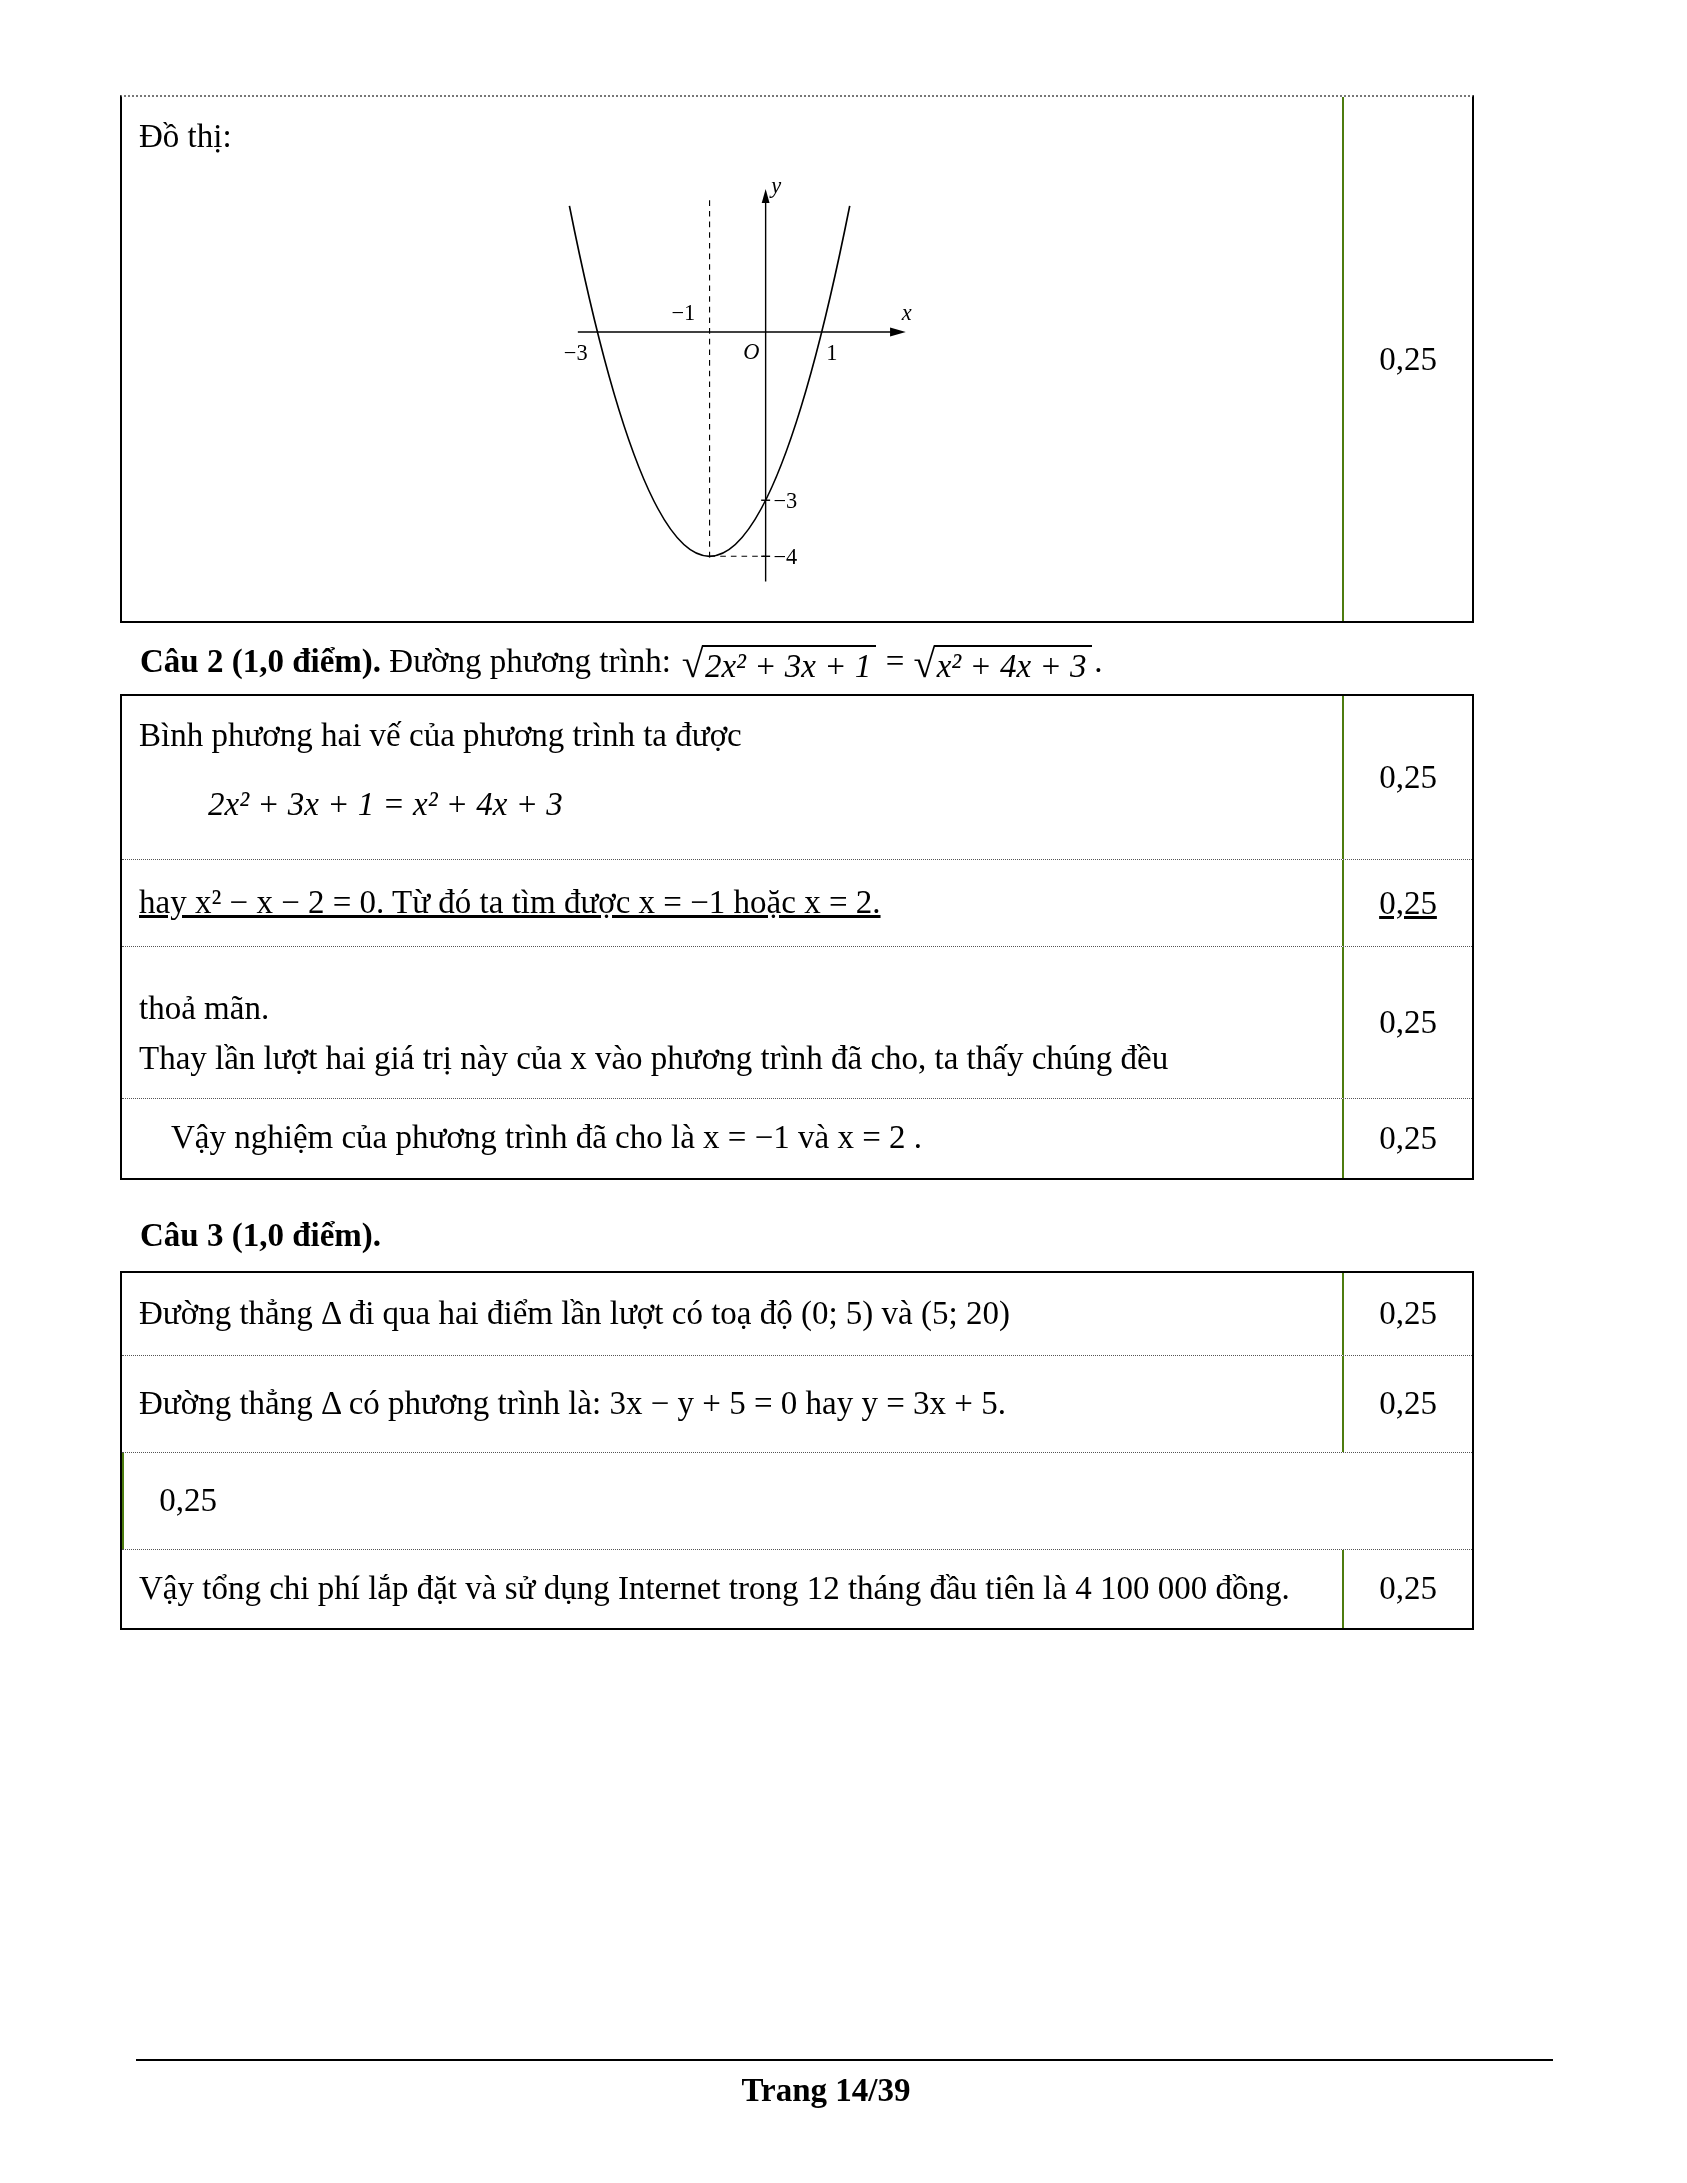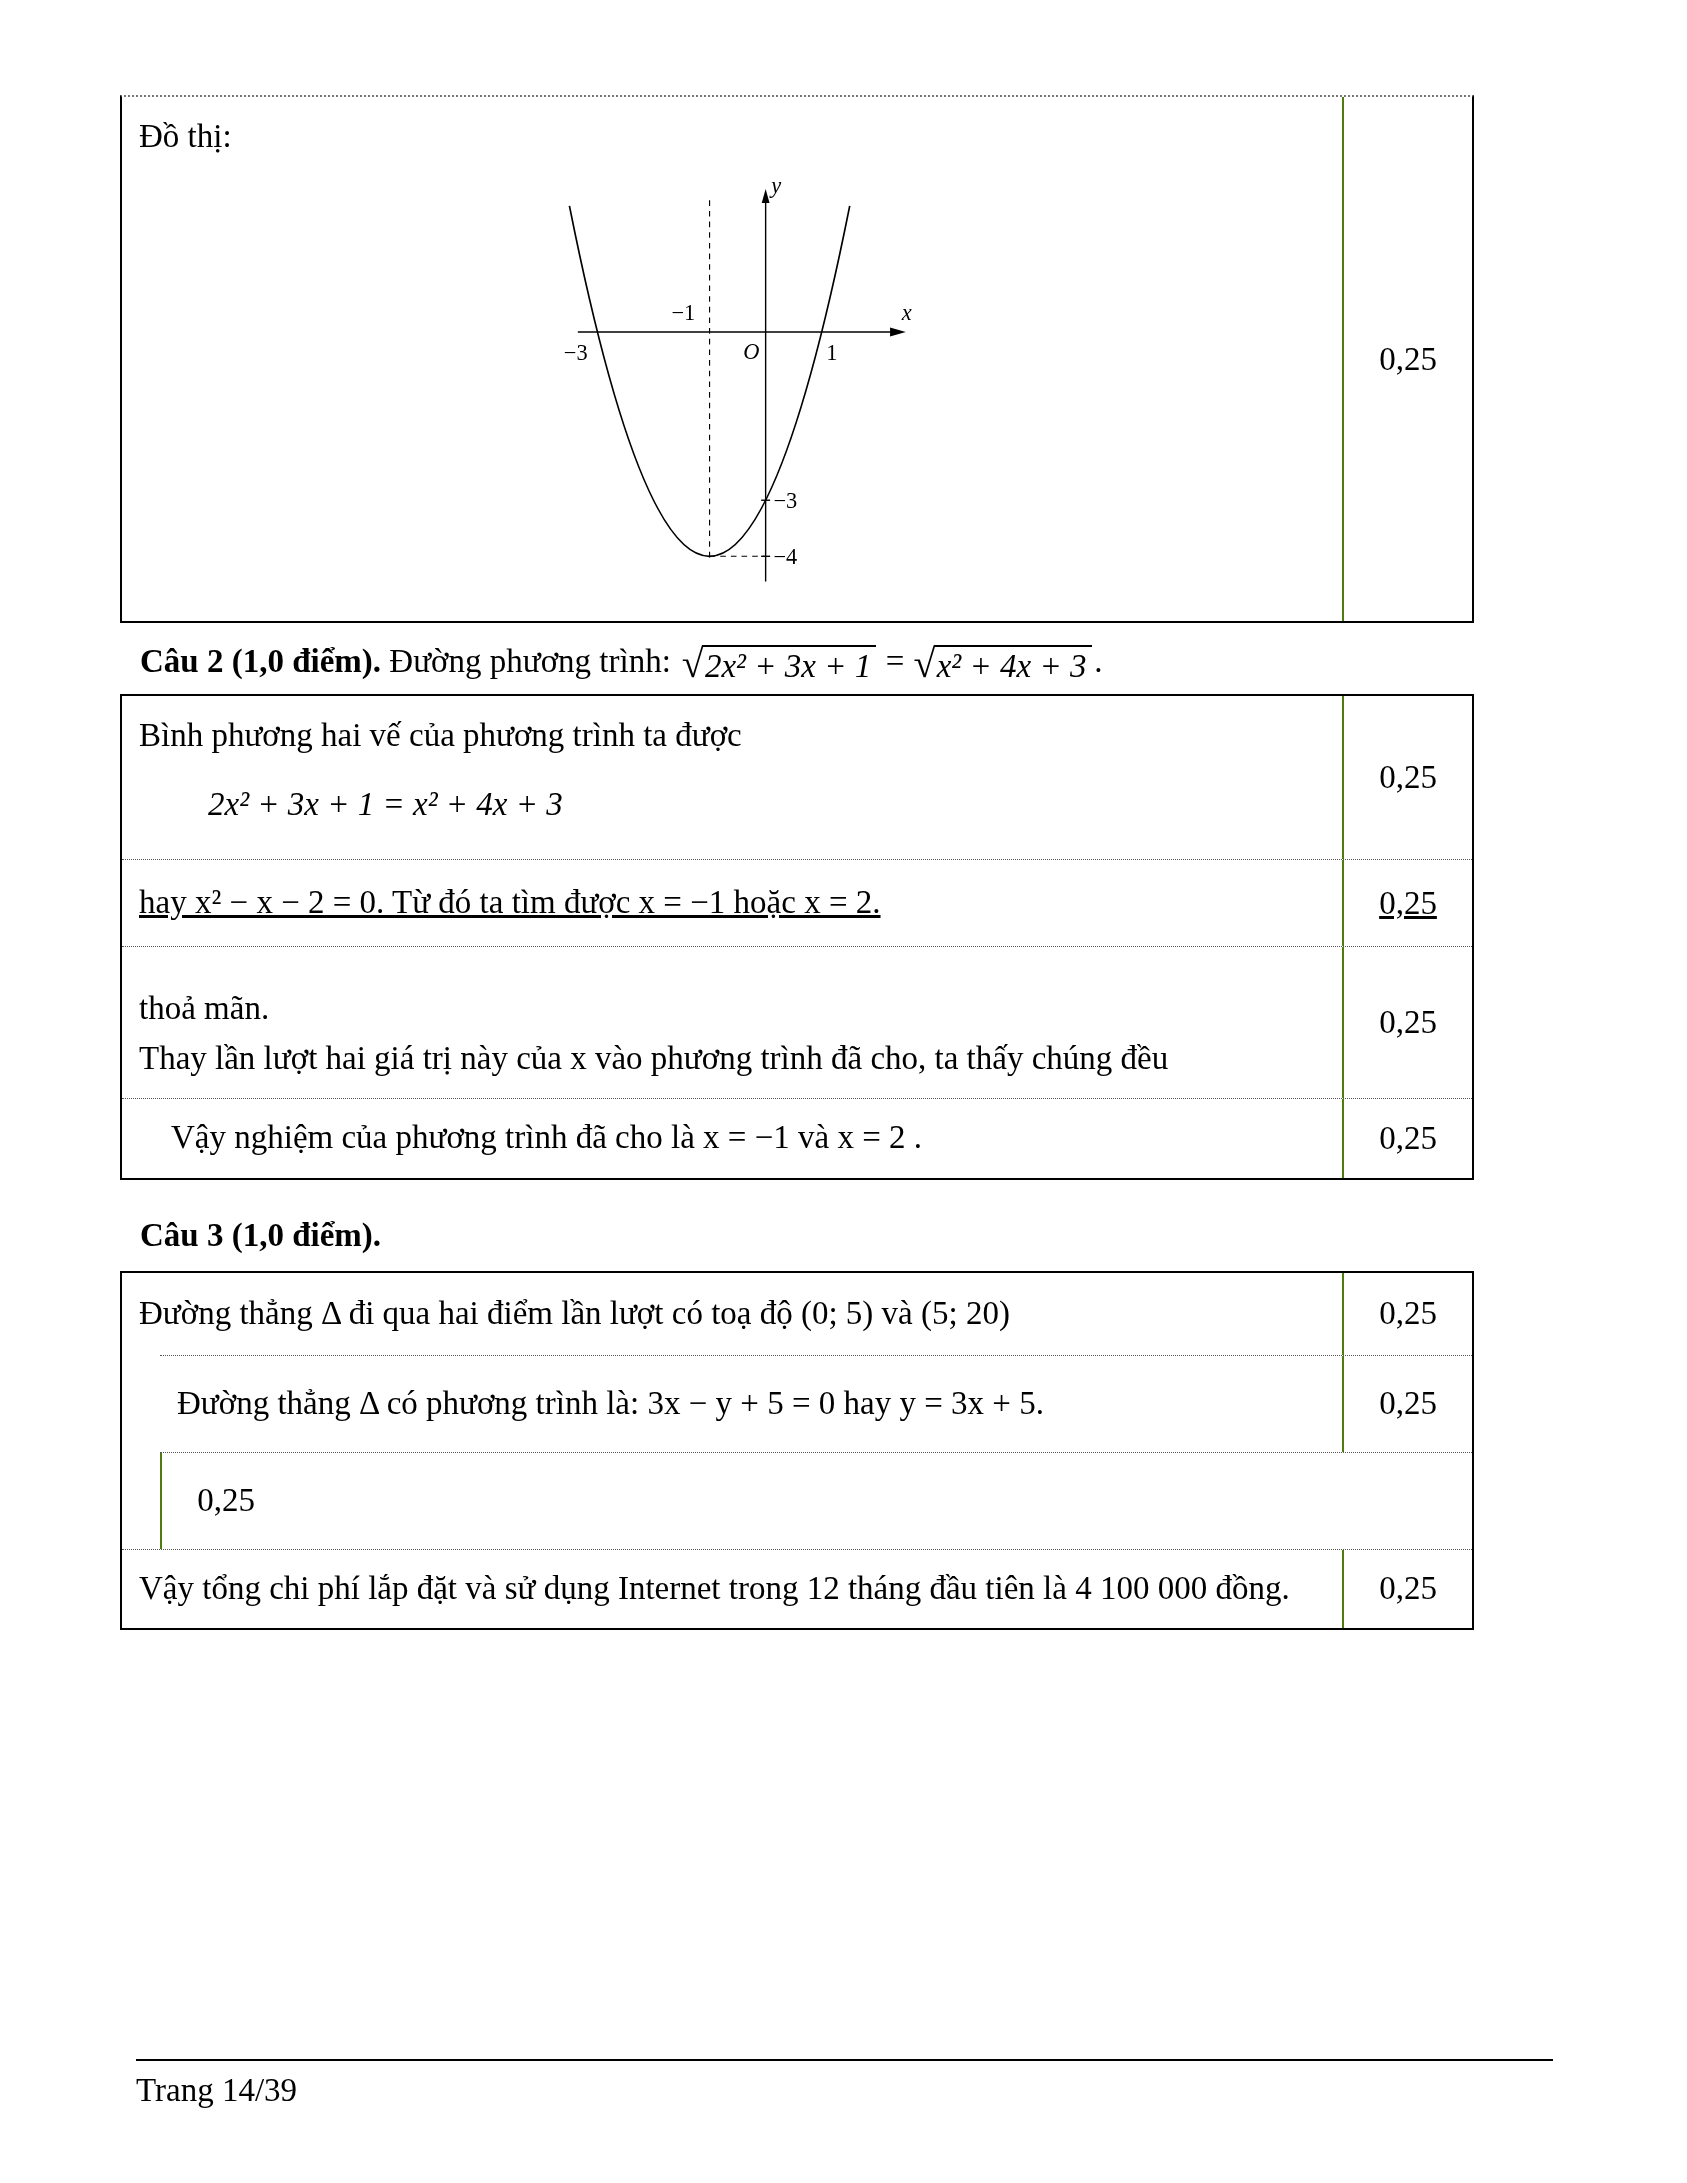--- a/index.html
+++ b/index.html
@@ -27,21 +27,21 @@
   }
   .line { line-height: 1.5; }
   .line2 { margin-top: 22.5px; }
   .eq-line { margin-top: 20px; margin-left: 69px; font-style: italic; }
 
   .mh246 { min-height: 163px; }
   .mh212 { min-height: 140px; }
   .mh132 { min-height: 87px; text-decoration: underline; }
   .mh106 { min-height: 70px; padding-left: 32px; }
   .mh124 { min-height: 82px; }
-  .mh146 { min-height: 97px; margin-left: 38px; }
+  .mh146 { min-height: 97px; }
   .mh104 { min-height: 69px; }
 
   
   .graph-wrap { text-align: center; padding: 8px 0 2.6px 0; }
   svg .axis  { stroke: #000; stroke-width: 2.5; fill: none; }
   svg .dash  { stroke: #000; stroke-width: 2; stroke-dasharray: 10 9; fill: none; }
   svg .curve { stroke: #000; stroke-width: 3; fill: none; }
   svg .arrow { fill: #000; stroke: none; }
   svg text { font-family: "Liberation Serif", serif; font-size: 40px; fill: #000; }
   svg text.it { font-style: italic; }
@@ -52,21 +52,21 @@
   .q3 { margin-top: 37px; margin-bottom: 17px; }
 
   
   .sqrt { display: inline-flex; align-items: flex-start; vertical-align: middle; margin: 0 2.6px; }
   .rad-sign { font-size: 40px; line-height: 0.95; font-style: normal; }
   .radicand { border-top: 2px solid #000; margin-left: -1.3px; padding: 1.3px 5.3px 0 2.6px; font-style: italic; }
   .eq-sign { margin: 0 6.6px; }
 
   
   .footer { position: absolute; left: 136px; top: 2059px; width: 1417px; border-top: 2.6px solid #000; }
-  .pagenum { text-align: left; padding: 10.6px 37px 0 0; }
+  .pagenum { text-align: center; padding: 10.6px 37px 0 0; font-weight: bold; }
 </style>
 </head>
 <body>
 
 <div class="doc">
 
   <div class="tbl tbl1">
     <div class="t-row">
       <div class="t-content">
         <div class="line">Đồ thị:</div>

